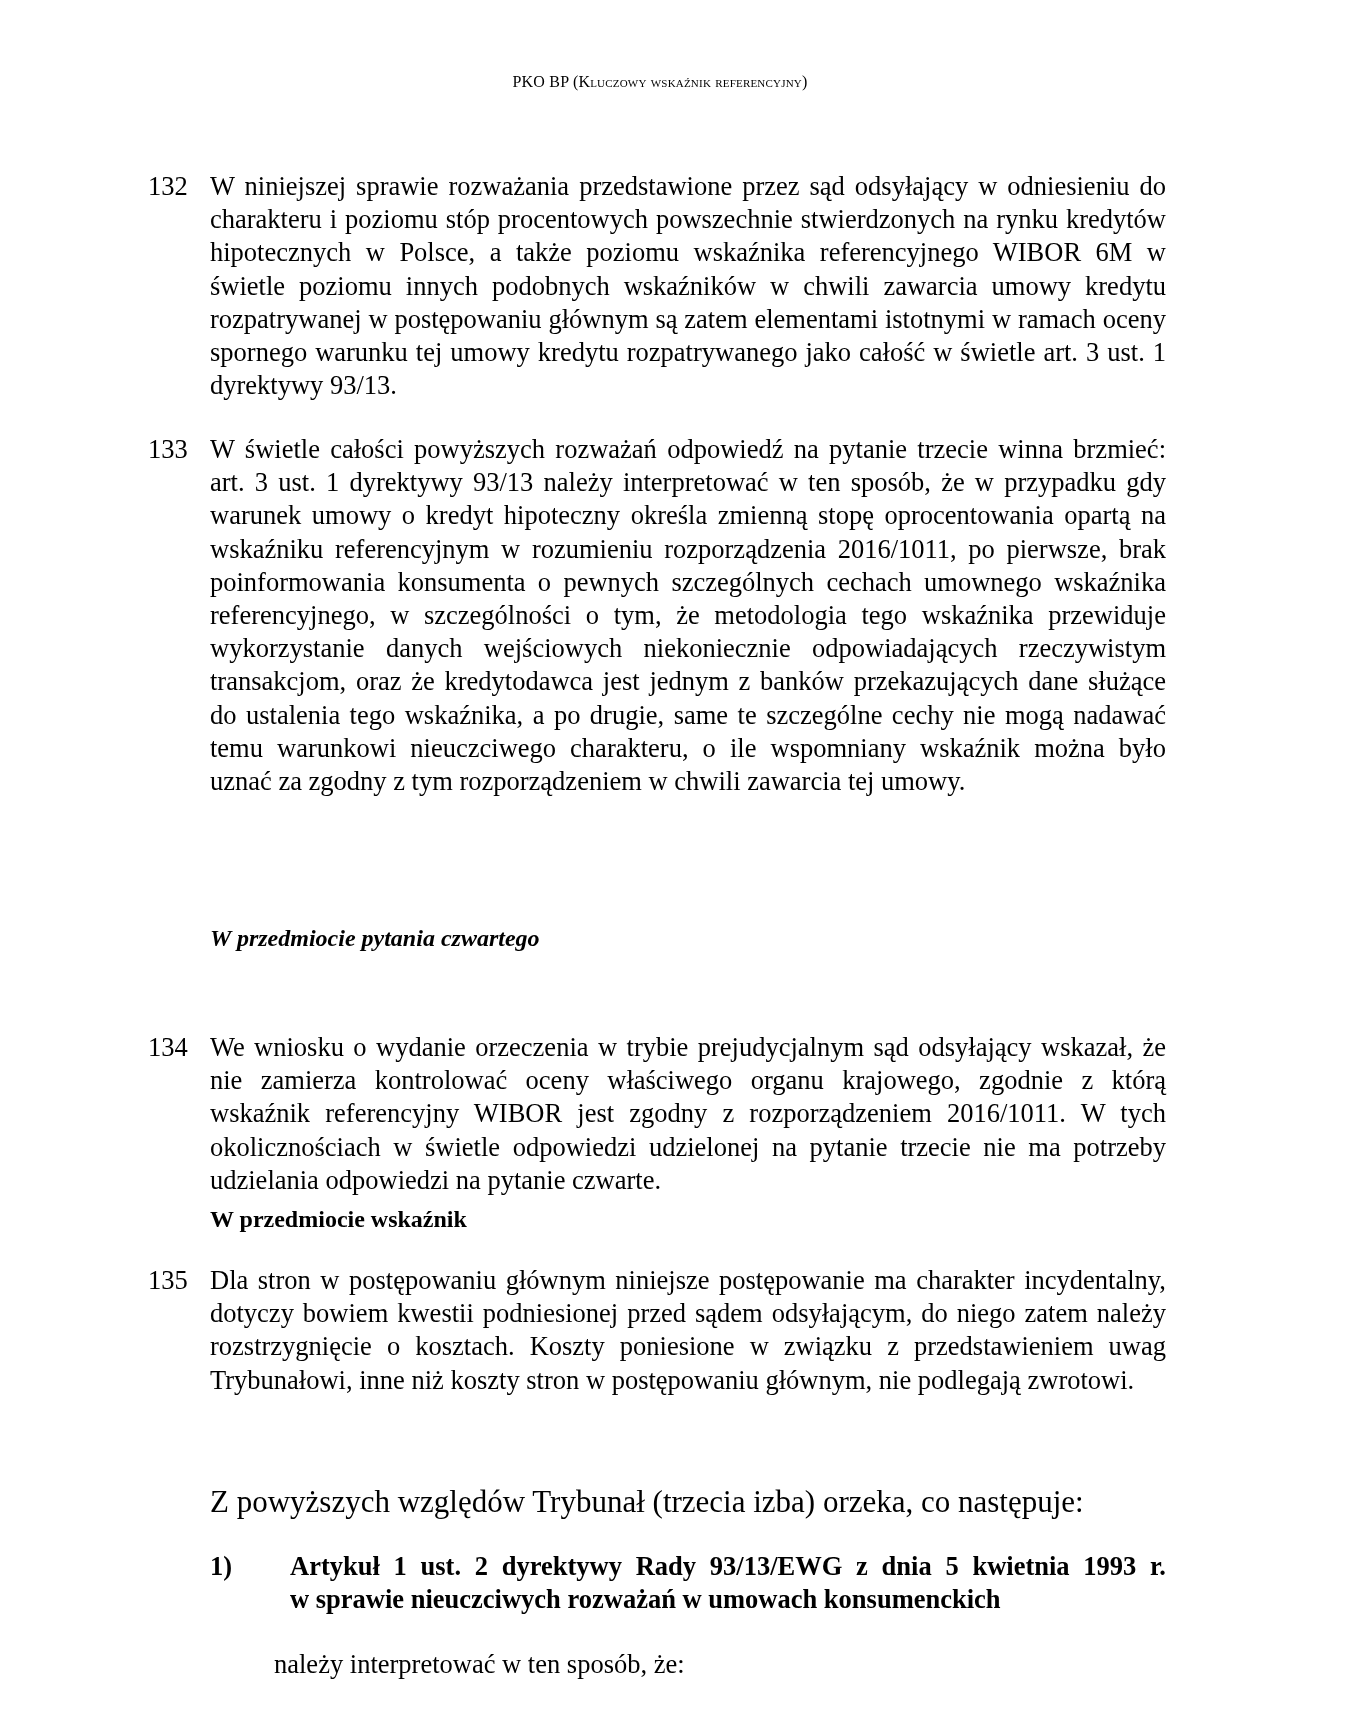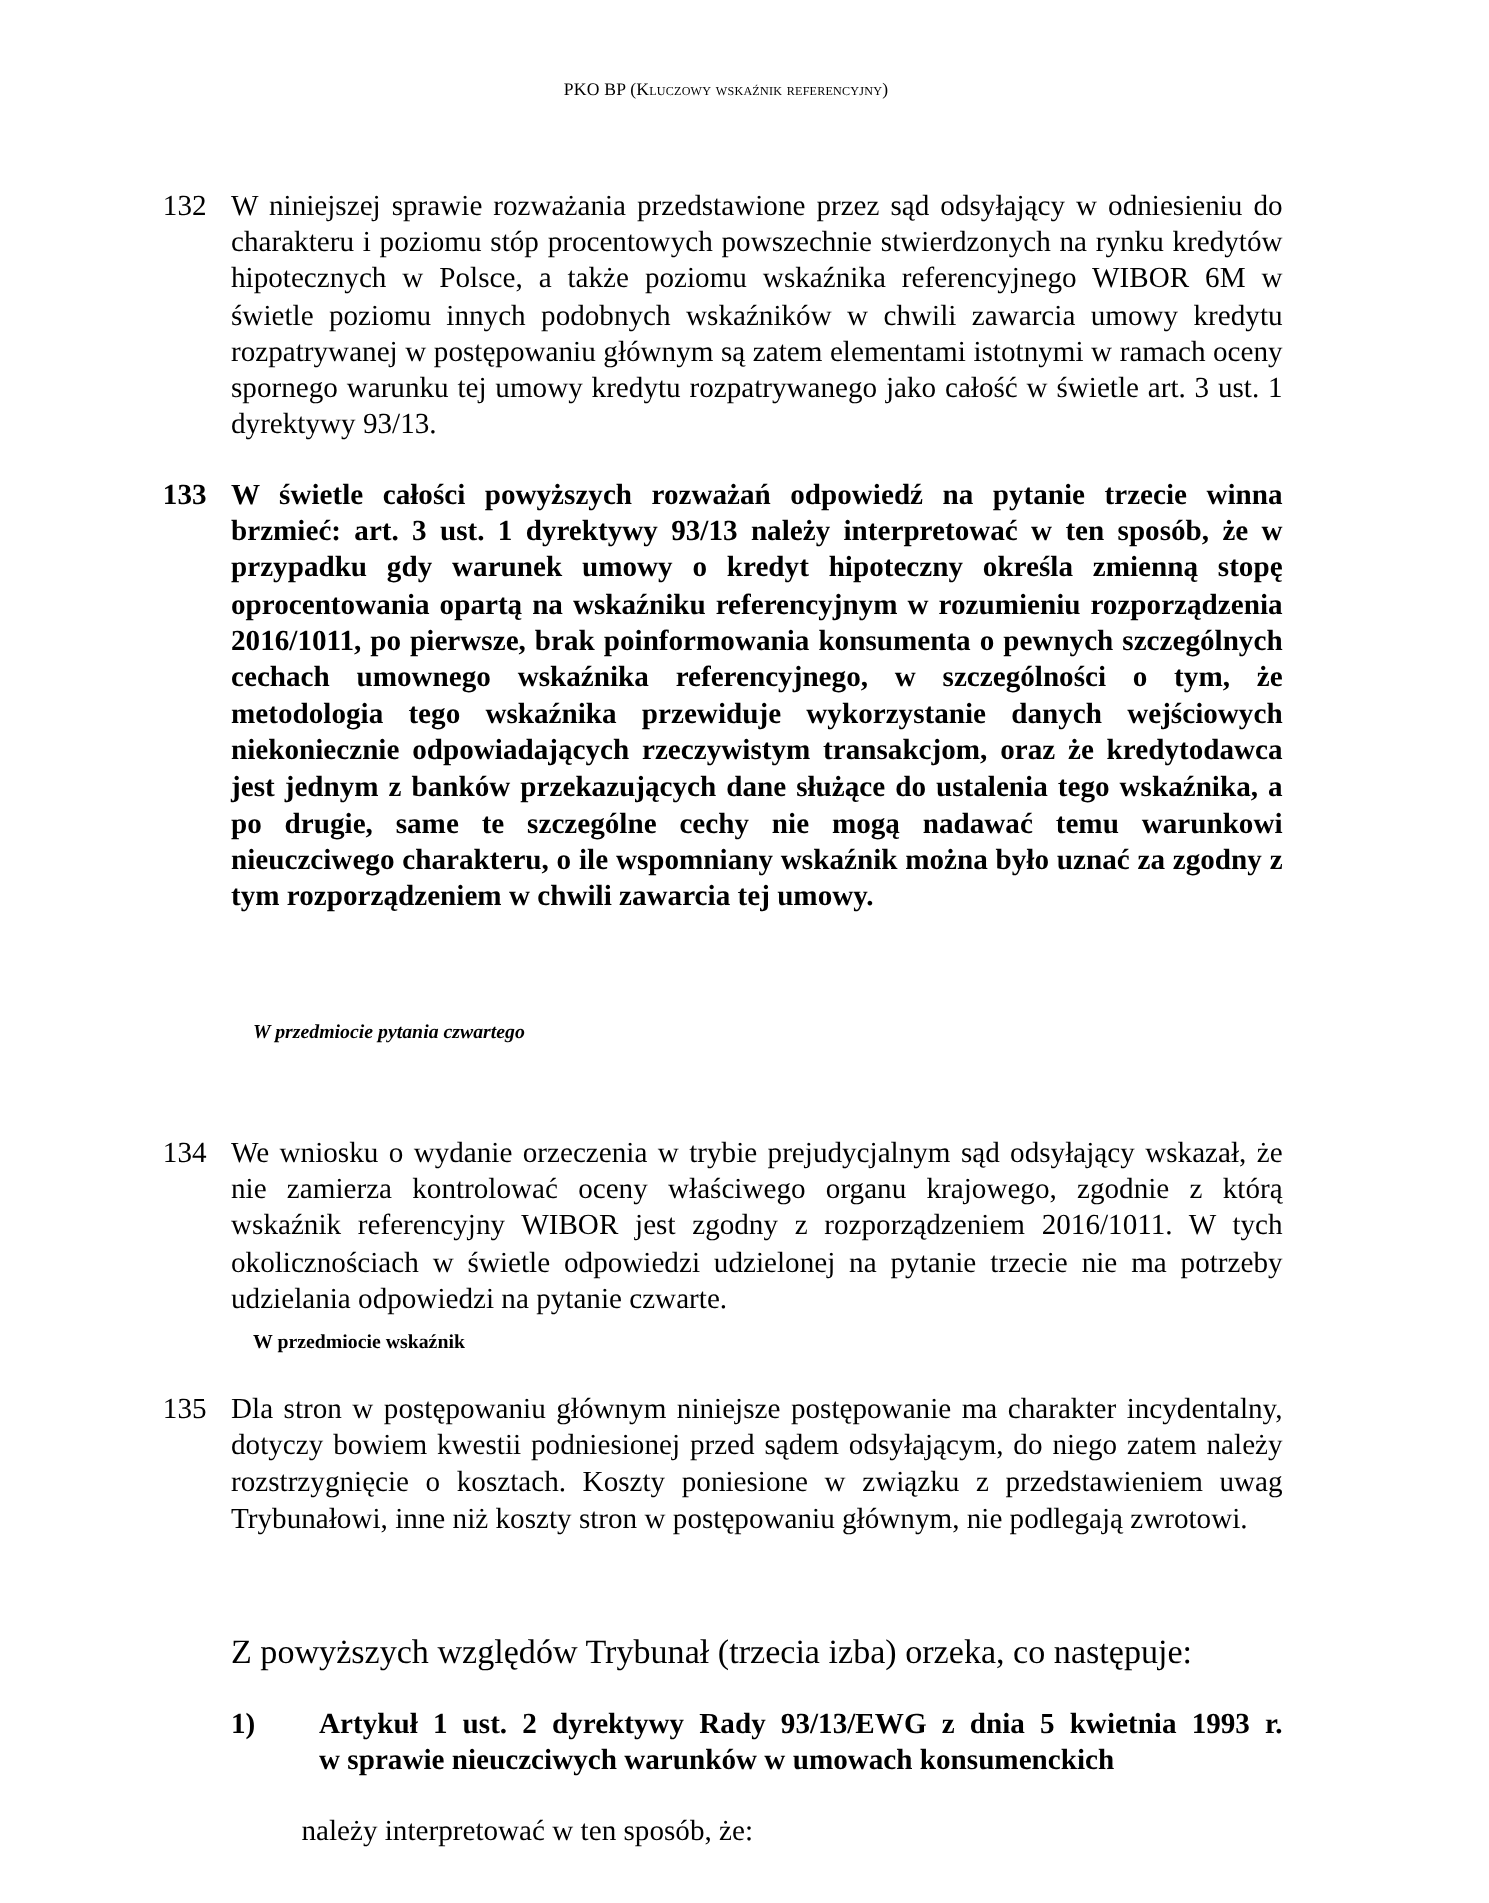--- a/index.html
+++ b/index.html
@@ -4,42 +4,42 @@
 <style>
   html, body { margin: 0; padding: 0; background: #ffffff; }
   body { width: 1354px; height: 1730px; position: relative; overflow: hidden;
          font-family: "Liberation Serif", "DejaVu Serif", serif; color: #000; }
   .header { position: absolute; top: 73px; left: 0; width: 1320px; text-align: center;
             font-size: 16px; letter-spacing: 0.2px; }
   .header .sc { font-variant: small-caps; }
   .para { position: absolute; left: 148px; width: 1018px; font-size: 26.5px; line-height: 33.2px; }
   .para .num { position: absolute; left: 0; top: 0; width: 60px; }
   .para .txt { margin-left: 62px; text-align: justify; text-align-last: left; }
-  .heading { position: absolute; left: 210px; font-size: 18px; line-height: 33px; font-weight: bold; margin-left: 20px; }
+  .heading { position: absolute; left: 210px; font-size: 24px; line-height: 33px; font-weight: bold; }
   .heading.italic { font-style: italic; }
   .plain { position: absolute; left: 210px; font-size: 31px; line-height: 33px; }
   .ruling { position: absolute; left: 210px; width: 956px; font-size: 26.5px; line-height: 33px; font-weight: bold; }
   .ruling .rnum { position: absolute; left: 0; top: 0; }
   .ruling .rtxt { margin-left: 80px; }
   .ruling .rtxt .l1 { display: block; text-align: justify; text-align-last: justify; }
   .follow { position: absolute; left: 274px; font-size: 26.5px; line-height: 33px; font-weight: normal; }
 </style>
 </head>
 <body>
 
 <div class="header">
   <span>PKO BP (</span><span class="sc">Kluczowy wskaźnik referencyjny</span><span>)</span>
 </div>
 
 <div class="para" style="top:170px;font-family:Liberation Serif, serif;">
   <span class="num">132</span>
   <div class="txt">W niniejszej sprawie rozważania przedstawione przez sąd odsyłający w odniesieniu do charakteru i poziomu stóp procentowych powszechnie stwierdzonych na rynku kredytów hipotecznych w Polsce, a także poziomu wskaźnika referencyjnego WIBOR 6M w świetle poziomu innych podobnych wskaźników w chwili zawarcia umowy kredytu rozpatrywanej w postępowaniu głównym są zatem elementami istotnymi w ramach oceny spornego warunku tej umowy kredytu rozpatrywanego jako całość w świetle art. 3 ust. 1 dyrektywy 93/13.</div>
 </div>
 
-<div class="para" style="top:433px;font-weight:bold;">
+<div class="para" style="top:433px;">
   <span class="num">133</span>
   <div class="txt">W świetle całości powyższych rozważań odpowiedź na pytanie trzecie winna brzmieć: art. 3 ust. 1 dyrektywy 93/13 należy interpretować w ten sposób, że w przypadku gdy warunek umowy o kredyt hipoteczny określa zmienną stopę oprocentowania opartą na wskaźniku referencyjnym w rozumieniu rozporządzenia 2016/1011, po pierwsze, brak poinformowania konsumenta o pewnych szczególnych cechach umownego wskaźnika referencyjnego, w szczególności o tym, że metodologia tego wskaźnika przewiduje wykorzystanie danych wejściowych niekoniecznie odpowiadających rzeczywistym transakcjom, oraz że kredytodawca jest jednym z banków przekazujących dane służące do ustalenia tego wskaźnika, a po drugie, same te szczególne cechy nie mogą nadawać temu warunkowi nieuczciwego charakteru, o ile wspomniany wskaźnik można było uznać za zgodny z tym rozporządzeniem w chwili zawarcia tej umowy.</div>
 </div>
 
 <div class="heading italic" style="top:922px;">W przedmiocie pytania czwartego</div>
 
 <div class="para" style="top:983px;margin-top:48px;">
   <span class="num">134</span>
   <div class="txt">We wniosku o wydanie orzeczenia w trybie prejudycjalnym sąd odsyłający wskazał, że nie zamierza kontrolować oceny właściwego organu krajowego, zgodnie z którą wskaźnik referencyjny WIBOR jest zgodny z rozporządzeniem 2016/1011. W tych okolicznościach w świetle odpowiedzi udzielonej na pytanie trzecie nie ma potrzeby udzielania odpowiedzi na pytanie czwarte.</div>
 </div>
@@ -50,17 +50,17 @@
   <span class="num">135</span>
   <div class="txt">Dla stron w postępowaniu głównym niniejsze postępowanie ma charakter incydentalny, dotyczy bowiem kwestii podniesionej przed sądem odsyłającym, do niego zatem należy rozstrzygnięcie o kosztach. Koszty poniesione w związku z przedstawieniem uwag Trybunałowi, inne niż koszty stron w postępowaniu głównym, nie podlegają zwrotowi.</div>
 </div>
 
 <div class="plain" style="top:1485px;">Z powyższych względów Trybunał (trzecia izba) orzeka, co następuje:</div>
 
 <div class="ruling" style="top:1550px;">
   <span class="rnum">1)</span>
   <div class="rtxt">
     <span class="l1">Artykuł 1 ust. 2 dyrektywy Rady 93/13/EWG z dnia 5 kwietnia 1993 r.</span>
-    <span>w sprawie nieuczciwych warunków w umowach konsumenckich</span>
+    <span>w sprawie nieuczciwych rozważań w umowach konsumenckich</span>
   </div>
 </div>
 
 <div class="follow" style="top:1648px;">należy interpretować w ten sposób, że:</div>
 
 </body></html>

